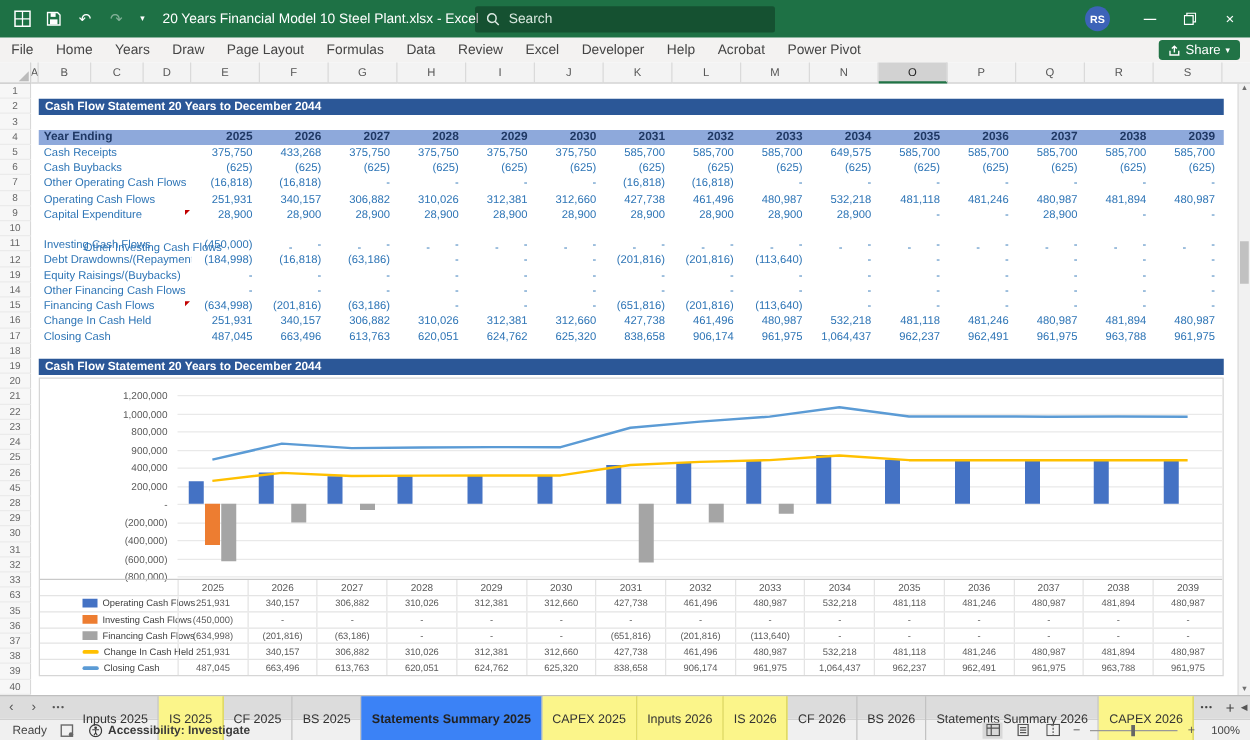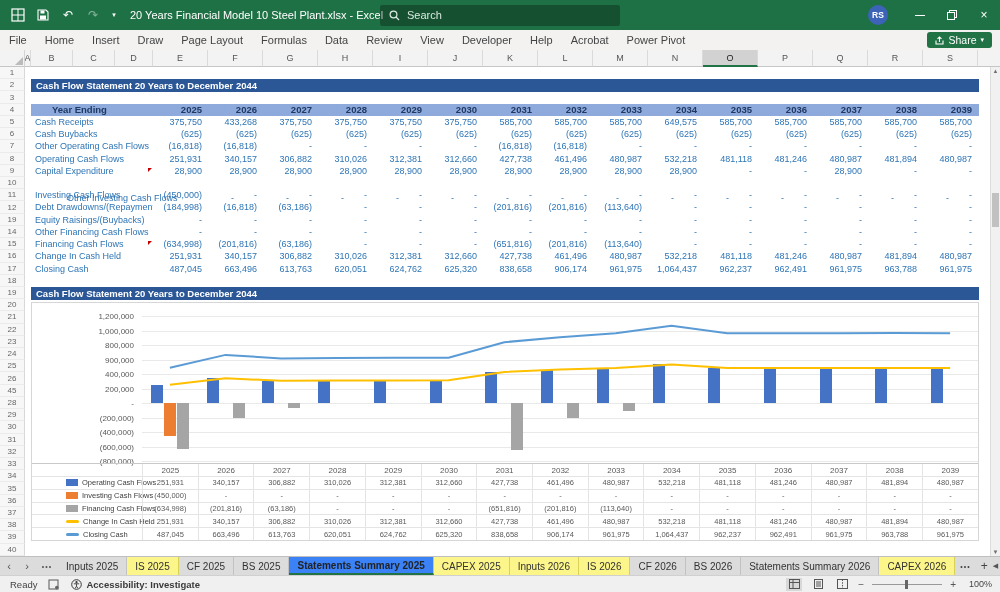--- a/index.html
+++ b/index.html
@@ -42,21 +42,21 @@
     display:flex;align-items:center;justify-content:center}
   .canvas{flex:1;position:relative;overflow:hidden;background:#fff}
   .vscroll{width:10px;flex:none;background:#F1F1F1;border-left:1px solid #DCDCDC;position:relative}
   .varrow{position:absolute;left:0;width:9px;text-align:center;font-size:6px;color:#707070}
   .vthumb{position:absolute;left:1px;width:7px;top:126px;height:34px;background:#C1C1C1}
   
   .section-band{position:absolute;left:6px;width:948px;height:13px;background:#2B5797;color:#fff;
     font-weight:700;font-size:9.5px;line-height:13px;padding-left:5px;white-space:nowrap}
   .hdr-band{position:absolute;left:6px;width:948px;height:12.5px;background:#8EA9DB;display:flex;
     font-weight:700;color:#1F3864;font-size:9.5px}
-  .hdr-label{width:122px;flex:none;line-height:12.5px;padding-left:21px}
+  .hdr-label{width:122px;flex:none;line-height:12.5px;padding-left:4px}
   .cell{width:55px;flex:none;text-align:right;padding-right:6px;line-height:12.5px;white-space:nowrap;overflow:hidden}
   .data-band{position:absolute;left:6px;width:948px;height:12.3px;display:flex;font-size:9px;color:#2E75B6}
   .row-label{width:122px;flex:none;line-height:12.3px;padding-left:4px;white-space:nowrap;overflow:hidden;position:relative}
   .data-band .cell{line-height:12.3px;font-size:9px}
   .marker{position:absolute;right:1px;top:3px;width:0;height:0;border-top:4px solid #C00000;border-right:4px solid transparent}
   
   .chart-box{position:absolute;left:6px;top:235px;width:948px;height:239px;background:#fff;
     border:1px solid #D6D6D6;overflow:hidden}
   .cgrid{position:absolute;height:1px;background:#E9E9E9}
   .ytick{position:absolute;left:0;width:102px;text-align:right;font-size:8px;color:#595959;line-height:9px;height:9px;white-space:nowrap}
@@ -66,21 +66,21 @@
   .tlbl{width:110px;flex:none;display:flex;align-items:center;padding-left:34px;gap:4px;white-space:nowrap;overflow:visible}
   .tname{font-size:7.5px;color:#404040}
   .tcell{flex:none;display:flex;align-items:center;justify-content:center;border-left:1px solid #E4E4E4;overflow:hidden}
   .tyear{font-size:8px}
   .swatch-bar{width:12px;height:7px;flex:none}
   .swatch-line{width:13px;height:3px;border-radius:2px;flex:none}
   
   .tabbar{height:19px;background:#DCDCDC;border-top:1px solid #BFBFBF;display:flex;align-items:stretch;font-size:10px;color:#333}
   .tnav{width:18px;display:flex;align-items:center;justify-content:center;font-size:11px;color:#555;flex:none}
   .tnav.dots{font-size:7px;letter-spacing:1px;width:22px}
-  .tab{padding:0 8px;display:flex;align-items:center;border-right:1px solid #C2C2C2;white-space:nowrap}
+  .tab{padding:18px 8px;display:flex;align-items:center;border-right:1px solid #C2C2C2;white-space:nowrap}
   .tab.yellow{background:#FBF58A;border-right:1px solid #D8D258}
   .tab.active{background:#3b82f6;font-weight:700;color:#222;border-right:1px solid #C2C2C2;border-bottom:2px solid #217346}
   .tctrl{display:flex;align-items:center;justify-content:center;padding:0 5px;color:#444;flex:none}
   .tctrl.dots{font-size:7px;letter-spacing:1px}
   .tctrl.plus{font-size:12px}
   .hscroll{margin-left:auto;display:flex;align-items:center;gap:3px;padding-right:4px;flex:none}
   .hArrow{font-size:7px;color:#555}
   
   .statusbar{height:17px;background:#F0F0F0;border-top:1px solid #D0D0D0;display:flex;align-items:center;
     font-size:9.5px;color:#444}
@@ -138,27 +138,27 @@
       </svg>
     </span>
     <span class="wbtn">×</span>
   </div>
 </div>
 
 <div class="menubar">
   <div style="display:flex">
       <div class="menu-item">File</div>
       <div class="menu-item">Home</div>
-      <div class="menu-item">Insert</div>
+      <div class="menu-item">Years</div>
       <div class="menu-item">Draw</div>
       <div class="menu-item">Page Layout</div>
       <div class="menu-item">Formulas</div>
       <div class="menu-item">Data</div>
       <div class="menu-item">Review</div>
-      <div class="menu-item">View</div>
+      <div class="menu-item">Excel</div>
       <div class="menu-item">Developer</div>
       <div class="menu-item">Help</div>
       <div class="menu-item">Acrobat</div>
       <div class="menu-item">Power Pivot</div>
     </div>
   <div class="share-btn">
     <svg width="9" height="9" viewBox="0 0 9 9">
       <path d="M4.5 6V1M2.5 2.8 4.5 1l2 1.8" fill="none" stroke="#fff" stroke-width="1.1"></path>
       <path d="M1 4.5v3.5h7V4.5" fill="none" stroke="#fff" stroke-width="1.1"></path>
     </svg>
@@ -220,21 +220,21 @@
       <div class="rn">24</div>
       <div class="rn">25</div>
       <div class="rn">26</div>
       <div class="rn">45</div>
       <div class="rn">28</div>
       <div class="rn">29</div>
       <div class="rn">30</div>
       <div class="rn">31</div>
       <div class="rn">32</div>
       <div class="rn">33</div>
-      <div class="rn">34</div>
+      <div class="rn">63</div>
       <div class="rn">35</div>
       <div class="rn">36</div>
       <div class="rn">37</div>
       <div class="rn">38</div>
       <div class="rn">39</div>
       <div class="rn">40</div>
     </div>
   <div class="canvas">
       <div class="section-band" style="top: 12.22px;">Cash Flow Statement 20 Years to December 2044</div>
       <div class="hdr-band" style="top: 36.67px;">

